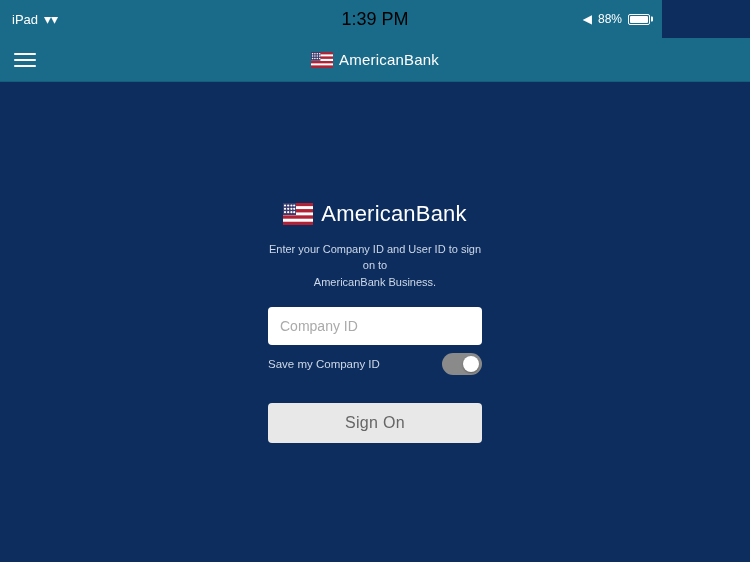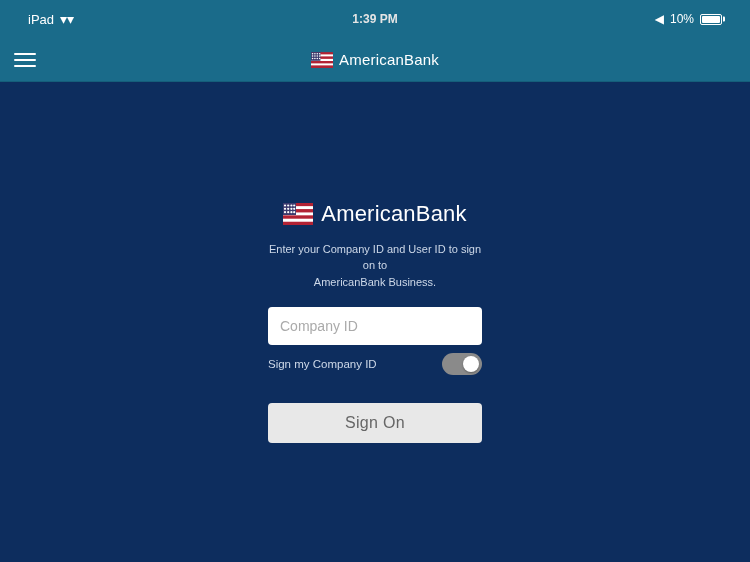--- a/index.html
+++ b/index.html
@@ -7,45 +7,45 @@
     body {
       width: 750px;
       height: 562px;
       font-family: -apple-system, 'Helvetica Neue', Arial, sans-serif;
       background-color: #0d2d5e;
       overflow: hidden;
     }
 
     
     .status-bar {
-      width: 750px;
+      width: 662px;
       height: 38px;
       background-color: #1a6b8a;
       display: flex;
       align-items: center;
       justify-content: space-between;
-      padding: 0 28px;
+      padding: 0 12px;
       color: white;
       font-size: 13px;
       font-weight: 500;
     }
 
     .status-left {
       display: flex;
       align-items: center;
       gap: 6px;
     }
 
     .status-center {
       position: absolute;
       left: 50%;
       transform: translateX(-50%);
-      font-size: 12px;
-      font-weight: 700;
-      color: #e5e5e5;
+      font-size: 18px;
+      font-weight: 400;
+      color: #000000;
     }
 
     .status-right {
       display: flex;
       align-items: center;
       gap: 6px;
       font-size: 12px;
     }
 
     .wifi-icon {
@@ -249,21 +249,21 @@
 <body>
 
 <div class="status-bar">
   <div class="status-left">
     <span>iPad</span>
     <span class="wifi-icon">▾▾</span>
   </div>
   <div class="status-center">1:39 PM</div>
   <div class="status-right">
     <span>◀</span>
-    <span>10%</span>
+    <span>88%</span>
     <div class="battery-bar">
       <div class="battery-fill"></div>
     </div>
   </div>
 </div>
 
 <div class="nav-bar">
   <div class="hamburger">
     <span></span>
     <span></span>
@@ -326,21 +326,21 @@
       <span class="logo-text">AmericanBank</span>
     </div>
 
     <div class="subtitle">
       Enter your Company ID and User ID to sign on to<br>AmericanBank Business.
     </div>
 
     <input class="input-field" type="text" placeholder="Company ID" style="">
 
     <div class="toggle-row">
-      <span class="toggle-label">Sign my Company ID</span>
+      <span class="toggle-label">Save my Company ID</span>
       <div class="toggle-switch"></div>
     </div>
 
 
 
     <button class="sign-on-btn">Sign On</button>
 
   </div>
 </div>
 

